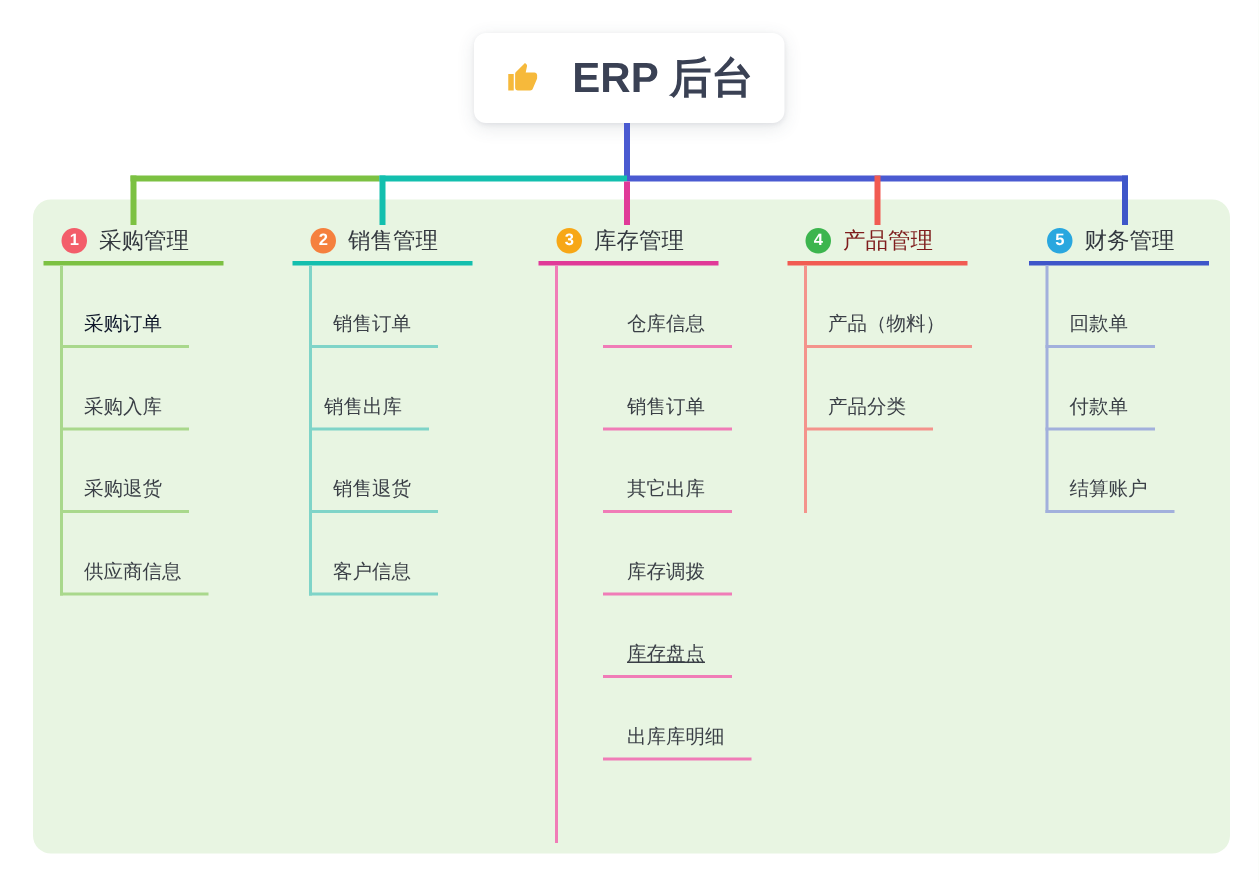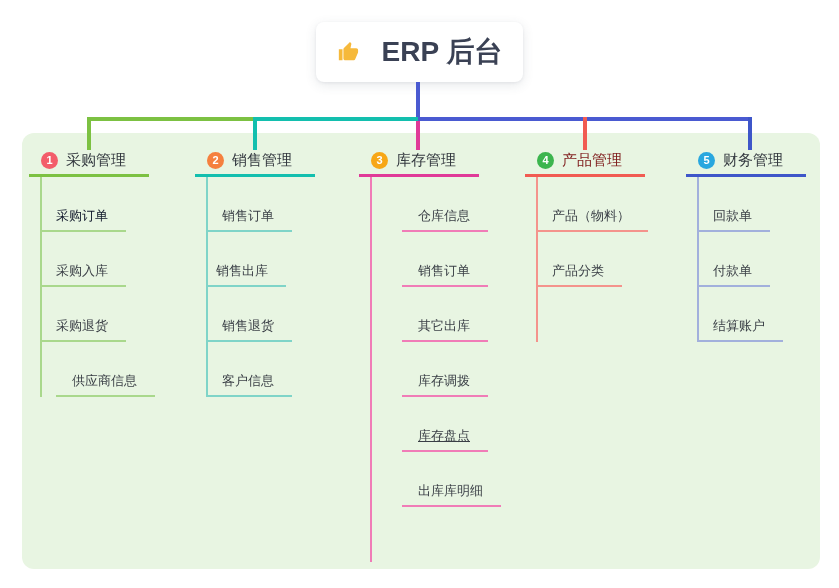--- a/index.html
+++ b/index.html
@@ -102,21 +102,21 @@
       <span class="badge" style="background: rgb(41, 167, 223);">5</span>
       <span class="branch-title" style="color: rgb(51, 56, 63);">财务管理</span>
     </div>
   </div>
 </div>
 <div class="branch-vline" style="left: 40px; top: 177px; height: 220px; background: rgb(169, 216, 140);"></div>
     <div class="children" style="left: 40px; top: 177px;">
       <div class="child" style="border-bottom-color: rgb(169, 216, 140); color: #0f172a;">采购订单</div>
       <div class="child" style="border-bottom-color: rgb(169, 216, 140); color: rgb(58, 63, 70); text-align: center;">采购入库</div>
       <div class="child" style="border-bottom-color: rgb(169, 216, 140); color: rgb(58, 63, 70);">采购退货</div>
-      <div class="child" style="border-bottom-color: rgb(169, 216, 140); color: rgb(58, 63, 70); margin-left: 16px;">供应商信息</div>
+      <div class="child" style="border-bottom-color: rgb(169, 216, 140); color: rgb(58, 63, 70);">供应商信息</div>
     </div>
     <div class="branch-vline" style="left: 206px; top: 177px; height: 220px; background: rgb(127, 212, 200);"></div>
     <div class="children" style="left: 206px; top: 177px;">
       <div class="child" style="border-bottom-color: rgb(127, 212, 200); color: rgb(58, 63, 70);">销售订单</div>
       <div class="child" style="border-bottom-color: rgb(127, 212, 200); color: rgb(58, 63, 70); padding-left: 10px;">销售出库</div>
       <div class="child" style="border-bottom-color: rgb(127, 212, 200); color: rgb(58, 63, 70);">销售退货</div>
       <div class="child" style="border-bottom-color: rgb(127, 212, 200); color: rgb(58, 63, 70);">客户信息</div>
     </div>
     <div class="branch-vline" style="left: 370px; top: 177px; height: 385px; background: rgb(240, 124, 183);"></div>
     <div class="children" style="left: 370px; top: 177px; margin-left: 32px;">

